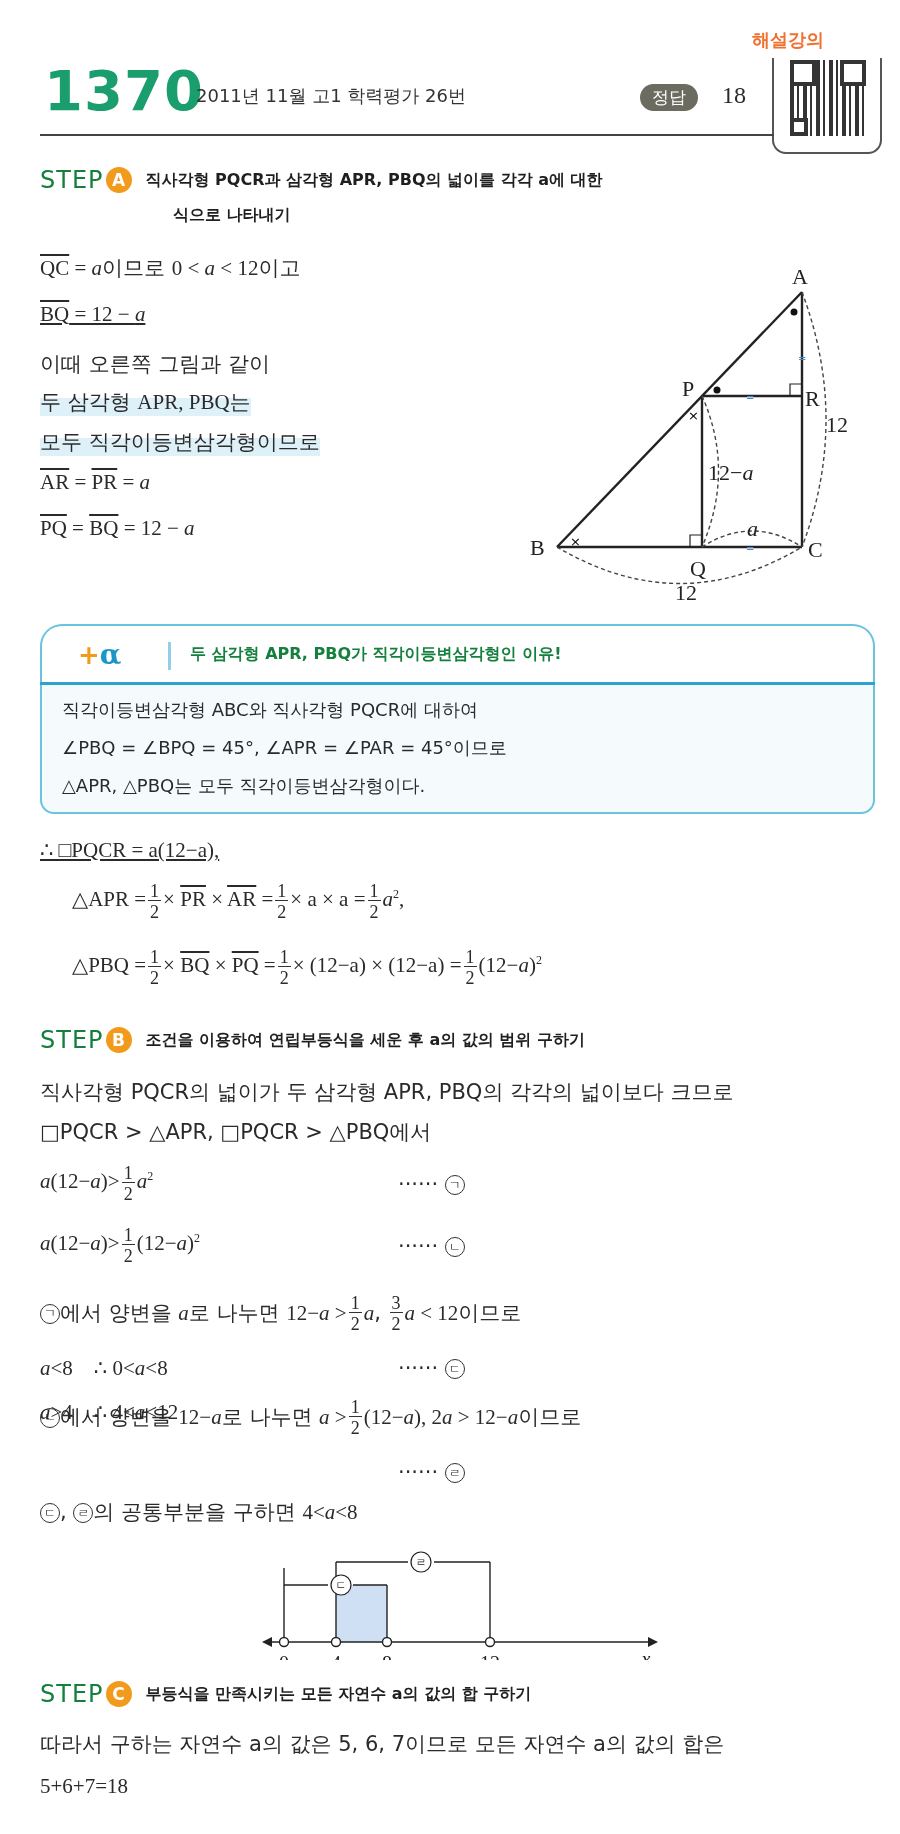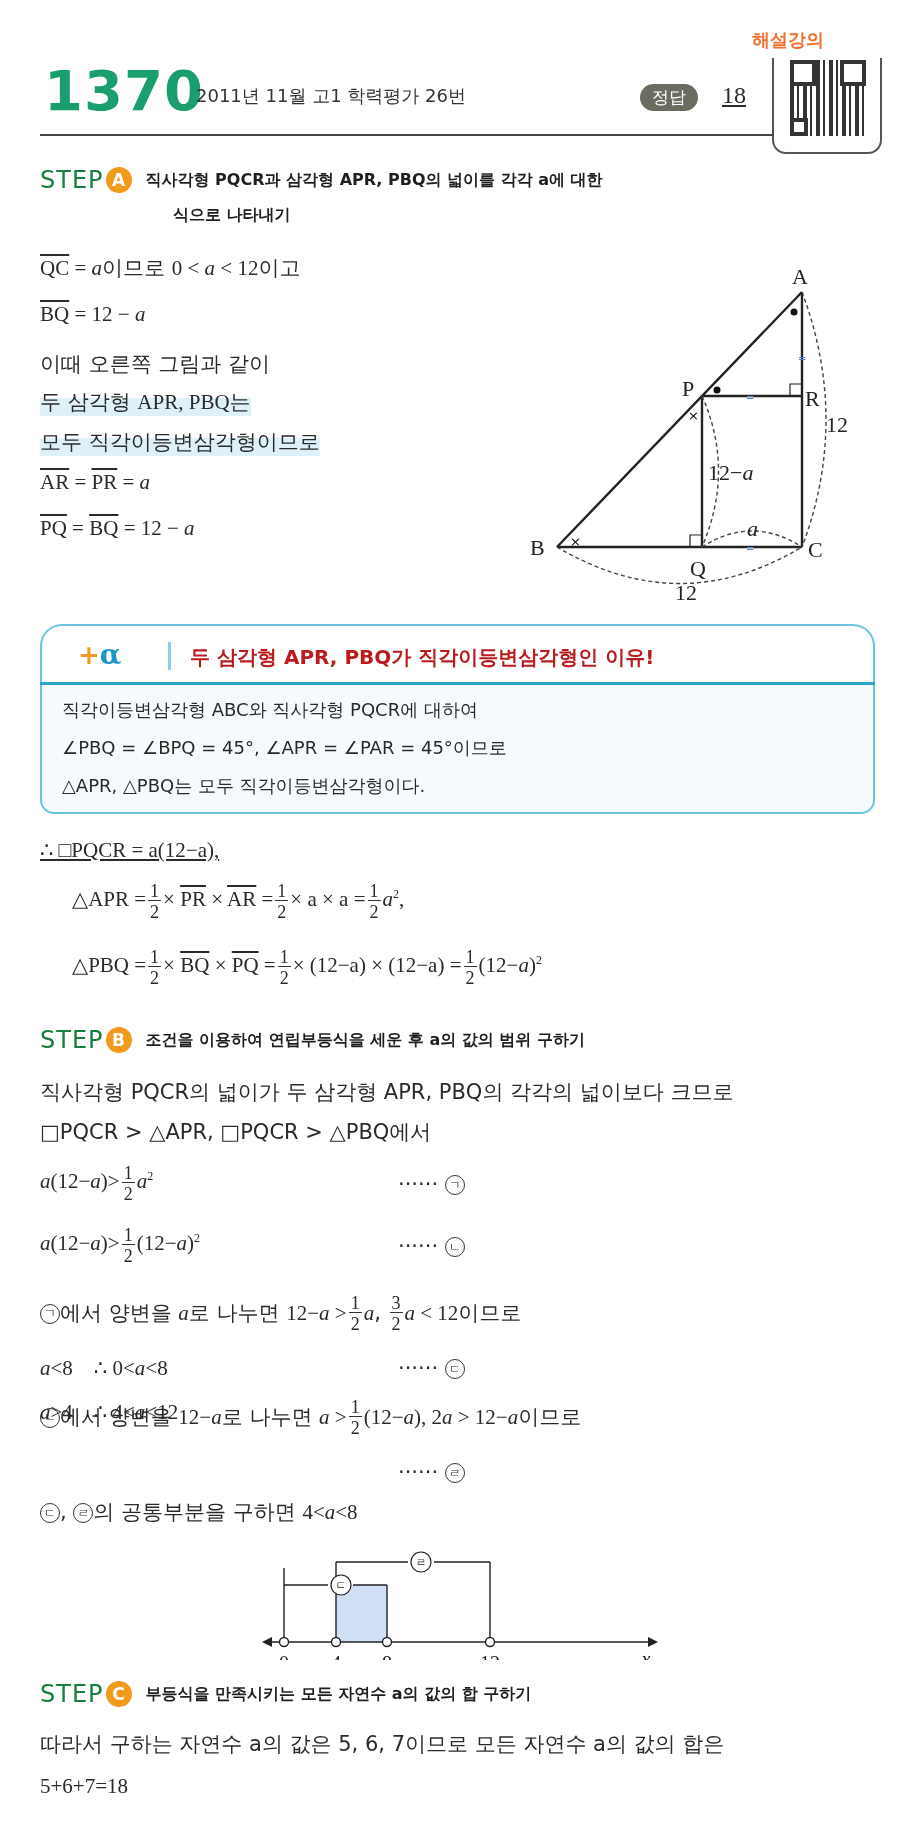--- a/index.html
+++ b/index.html
@@ -19,39 +19,39 @@
   .qr-label { left: 752px; top: 28px; font-size: 18px; color: #f07030; font-weight: bold; }
   .qr-box { left: 772px; top: 58px; width: 110px; height: 96px; border: 2px solid #555; border-top: none; border-radius: 0 0 14px 14px; background: #fff; }
   .qr { position: absolute; left: 16px; top: 2px; width: 76px; height: 76px; background:
       repeating-linear-gradient(90deg, #111 0 4px, #fff 4px 7px, #111 7px 9px, #fff 9px 13px),
       #111; opacity: 0.85; }
   .qr::before, .qr::after { content: ""; position: absolute; width: 18px; height: 18px; border: 4px solid #111; background: #fff; }
   .qr::before { left: 0; top: 0; }
   .qr::after { right: 0; top: 0; }
   .qr-corner { position:absolute; left: 0; bottom: 0; width: 18px; height: 18px; border: 4px solid #111; background:#fff; }
   .answer-badge { left: 640px; top: 84px; background: #6b6b60; color: #fff; border-radius: 14px; padding: 2px 12px; font-size: 17px; }
-  .answer-val { left: 722px; top: 82px; font-size: 24px; text-decoration: underline; }
+  .answer-val { left: 722px; top: 82px; font-size: 24px; }
   .hr { left: 40px; top: 134px; width: 734px; height: 2px; background: #444; }
 
   
   .step { display: flex; align-items: center; }
   .step-word { color: #15803d; font-size: 24px; letter-spacing: 1px; font-family: "DejaVu Sans", sans-serif; }
   .step-letter { display: inline-flex; align-items: center; justify-content: center; width: 26px; height: 26px; border-radius: 50%; background: #f29a1c; color: #fff; font-weight: bold; font-size: 17px; margin-left: 2px; }
   .step-title { font-weight: bold; font-size: 16px; color: #1f1f1f; }
 
   .line { position: absolute; font-size: 21px; white-space: nowrap; }
   .hl { background: linear-gradient(transparent 35%, #dff1f8 35%); }
 
   
   .abox-top { left: 40px; top: 624px; width: 835px; height: 60px; border: 2px solid #6bc4de; border-bottom: none; border-radius: 22px 22px 0 0; }
   .abox { left: 40px; top: 682px; width: 835px; height: 132px; border: 2px solid #6bc4de; border-radius: 0 0 14px 14px; background: #f5fbfd; }
   .abox-line { left: 40px; top: 682px; width: 835px; height: 3px; background: #2ba3cc; }
   .plus { color: #f29a1c; font-weight: bold; font-size: 26px; }
   .alpha { color: #1b96c8; font-weight: bold; font-size: 28px; font-family: "DejaVu Serif", serif; }
-  .abox-title { color: #b91c1c; font-weight: bold; font-size: 20px; }
+  .abox-title { color: #15803d; font-weight: bold; font-size: 16px; }
   .abox-sep { left: 168px; top: 642px; width: 3px; height: 28px; background: #8fd0e6; }
 
   .frac { display: inline-flex; flex-direction: column; align-items: center; vertical-align: middle; line-height: 1; margin: 0 2px; font-family: "Liberation Serif", serif; }
   .frac .n { font-size: 18px; border-bottom: 1.5px solid #333; padding: 0 2px; }
   .frac .d { font-size: 18px; padding-top: 2px; }
   sup { font-size: 12px; }
   .circ { display: inline-flex; width: 20px; height: 20px; border: 1.3px solid #333; border-radius: 50%; align-items: center; justify-content: center; font-size: 12px; vertical-align: middle; }
 </style>
 </head>
 <body>
@@ -71,21 +71,21 @@
 <div class="abs step" style="left:40px; top:166px;">
   <span class="step-word">STEP</span>
   <span class="step-letter">A</span>
   <span class="step-title" style="margin-left:14px;">직사각형 PQCR과 삼각형 APR, PBQ의 넓이를 각각 a에 대한</span>
 </div>
 <div class="abs step-title" style="left:173px; top:205px;">식으로 나타내기</div>
 
 <div class="line" style="left:40px; top:254px;">
   <span class="serif ol">QC</span><span class="serif"> = </span><span class="it">a</span>이므로 <span class="serif">0 &lt; </span><span class="it">a</span><span class="serif"> &lt; 12</span>이고
 </div>
-<div class="line" style="left:40px; top:302px;">
+<div class="line" style="left:40px; top:302px;text-decoration:underline;">
   <span class="serif ol">BQ</span><span class="serif"> = 12 − </span><span class="it">a</span>
 </div>
 <div class="line" style="left:40px; top:350px;">이때 오른쪽 그림과 같이</div>
 <div class="line hl" style="left:40px; top:388px;">두 삼각형 <span class="serif">APR, PBQ</span>는</div>
 <div class="line hl" style="left:40px; top:428px;">모두 직각이등변삼각형이므로</div>
 <div class="line" style="left:40px; top:470px;">
   <span class="serif ol">AR</span><span class="serif"> = </span><span class="serif ol">PR</span><span class="serif"> = </span><span class="it">a</span>
 </div>
 <div class="line" style="left:40px; top:516px;">
   <span class="serif ol">PQ</span><span class="serif"> = </span><span class="serif ol">BQ</span><span class="serif"> = 12 − </span><span class="it">a</span>

